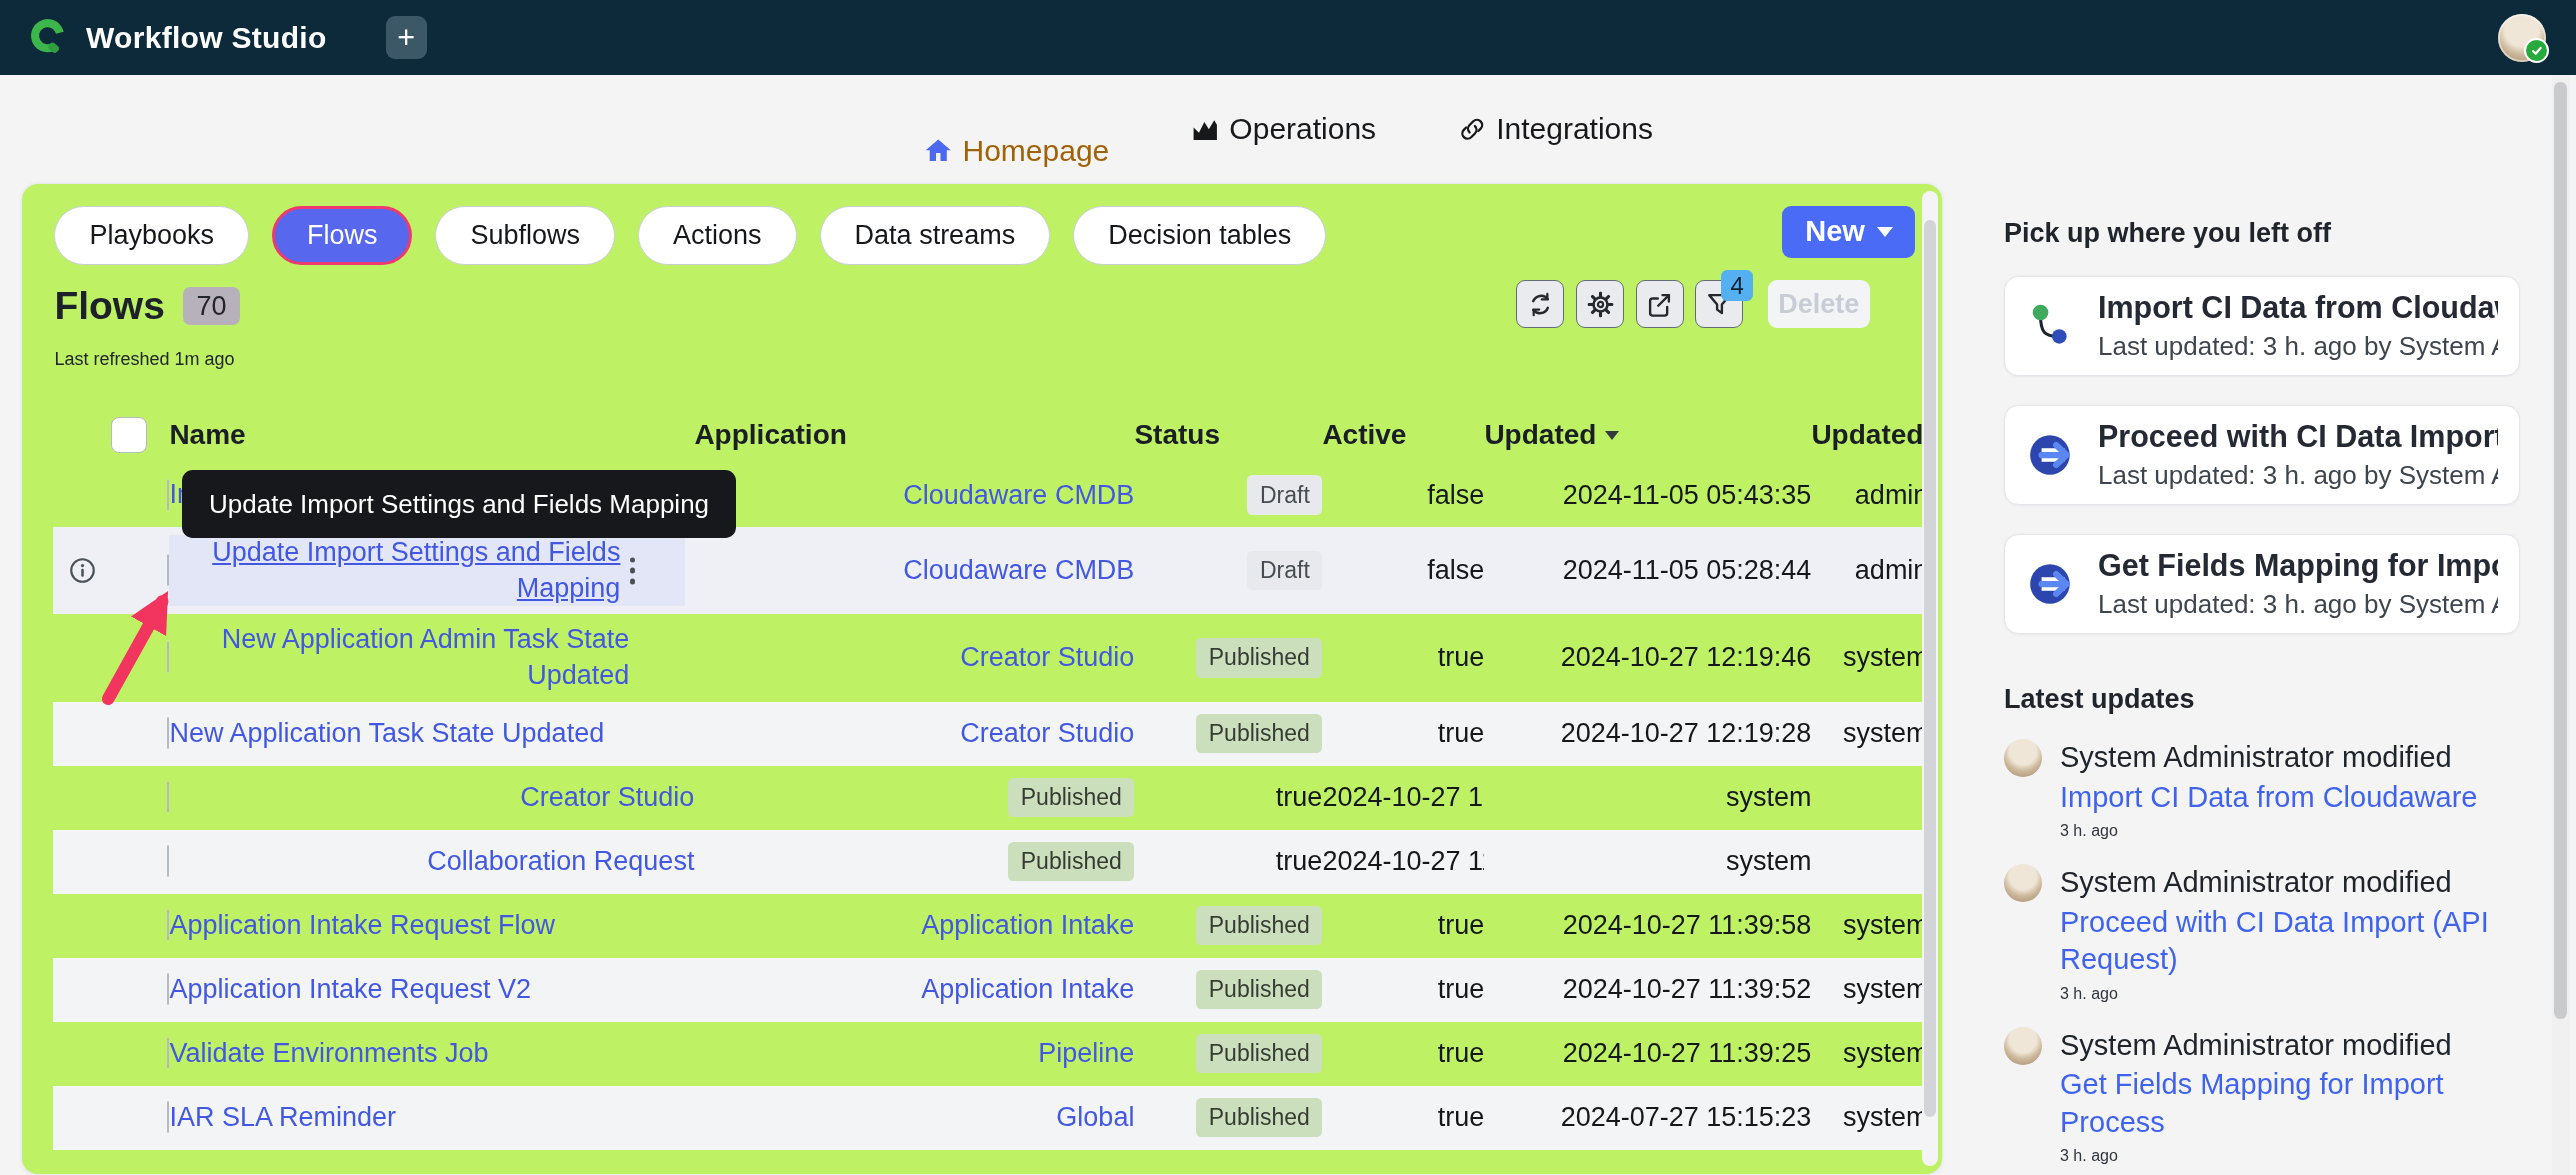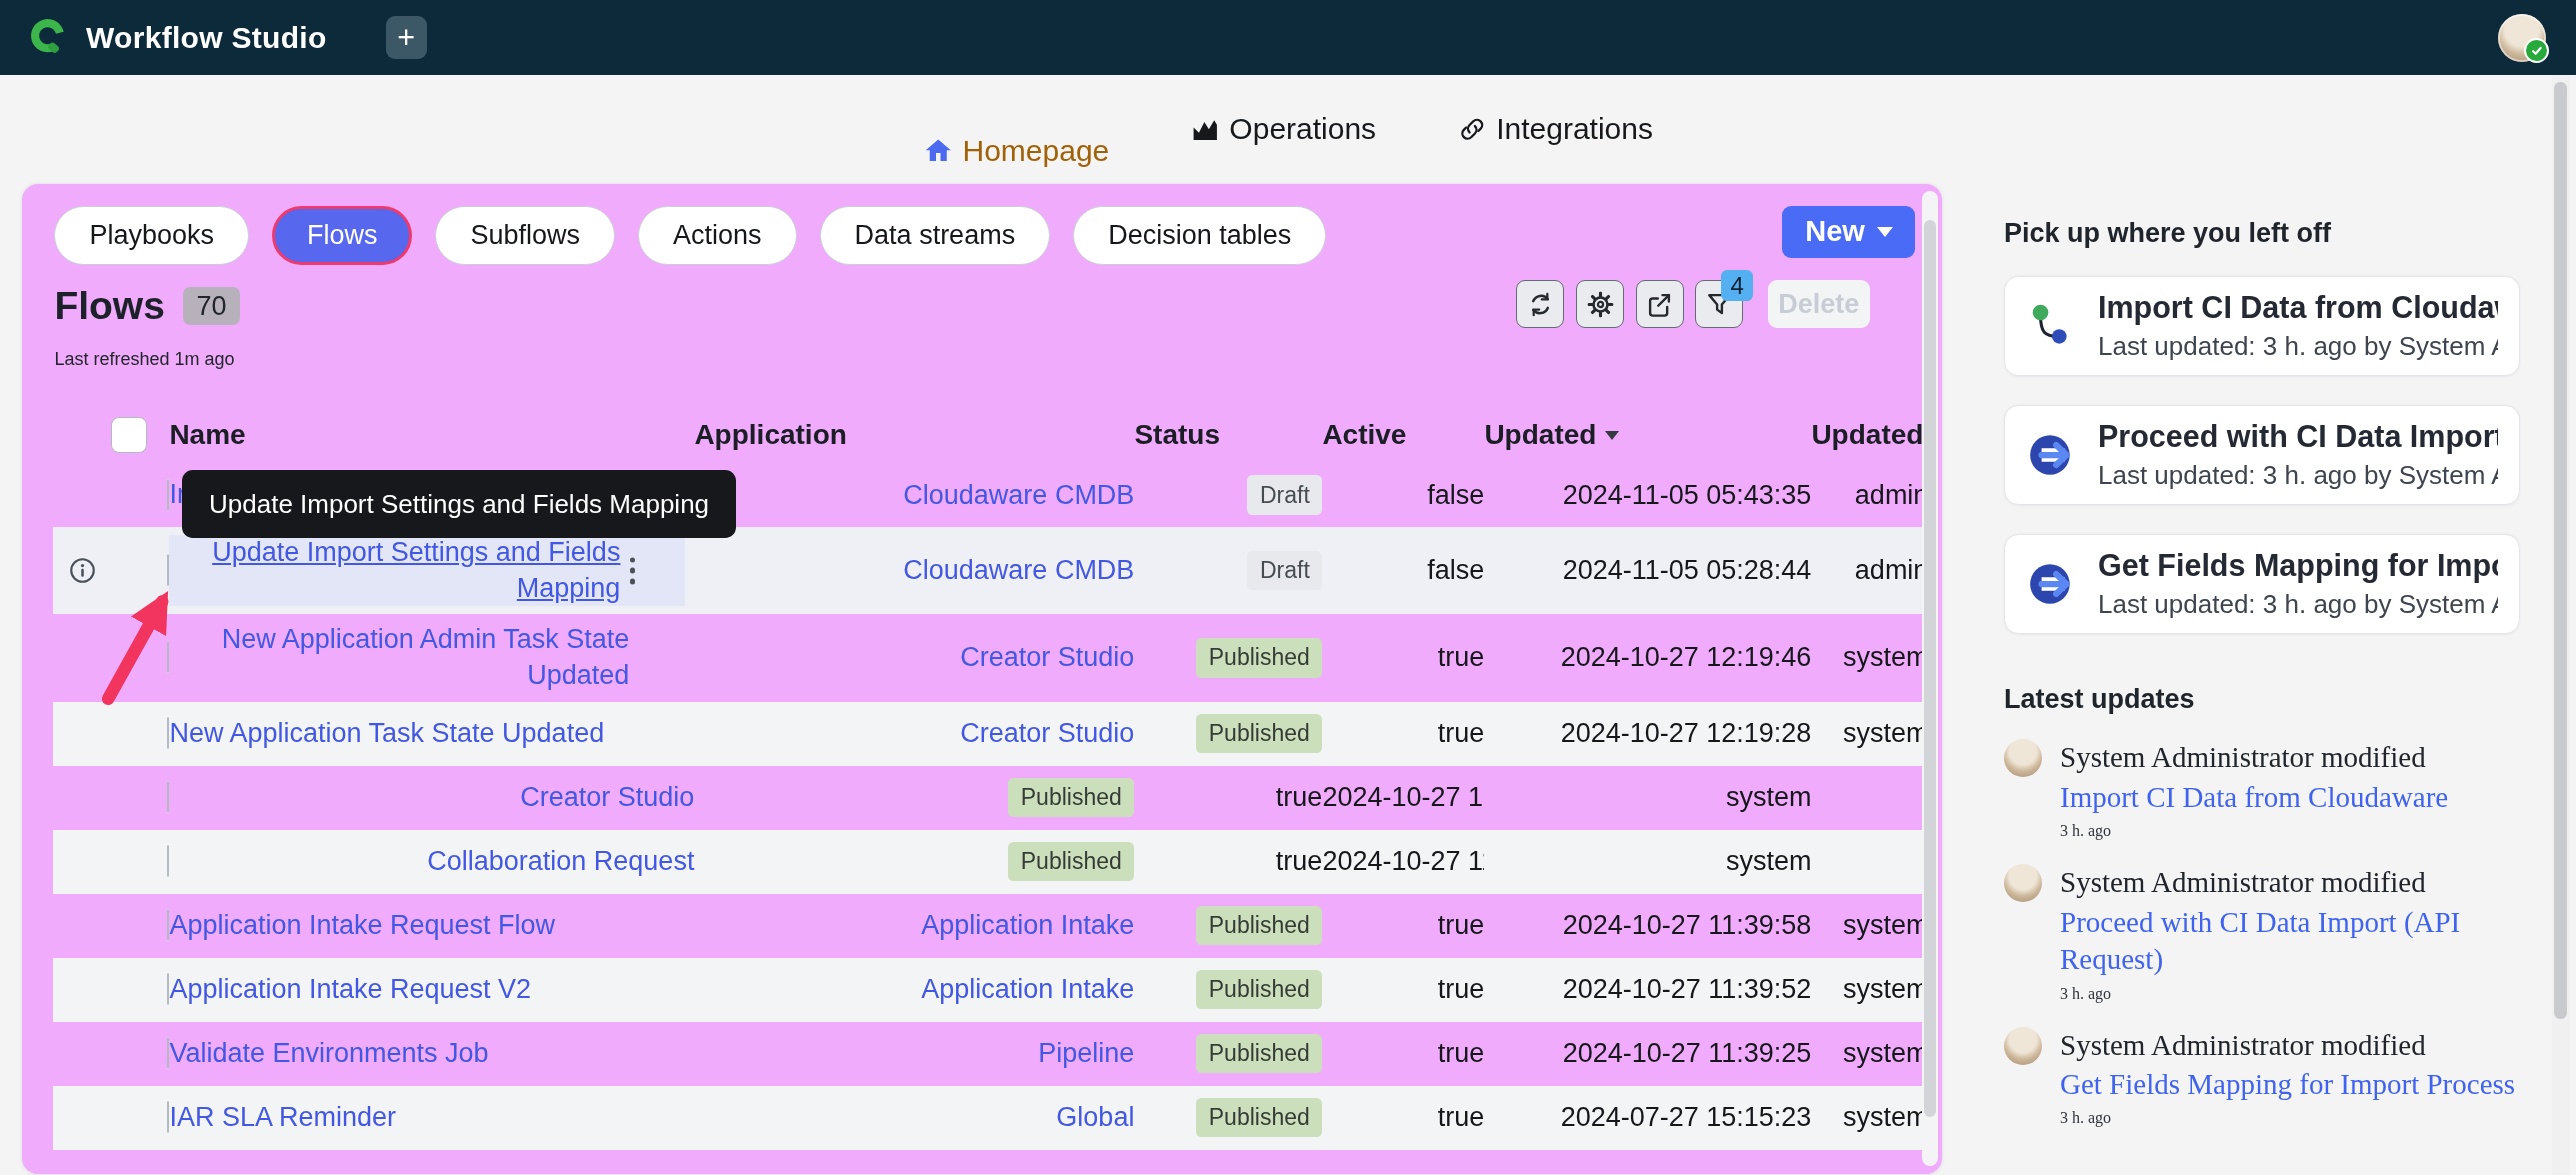--- a/index.html
+++ b/index.html
@@ -21,21 +21,21 @@
   .nav-avatar .presence{position:absolute;right:-3.6px;bottom:-1.8px;width:21.5px;height:21.5px;border-radius:50%;
     background:#27a93c;border:2.7px solid #ffffff;display:flex;align-items:center;justify-content:center;}
   
   .tabs{position:absolute;left:0;top:84px;width:100%;height:90px;display:flex;
     justify-content:center;align-items:center;gap:77px;}
   .tab{display:flex;align-items:center;gap:9px;font-size:30px;color:#17181a;cursor:pointer;position:relative;padding:5.4px 1.8px;}
   .tab svg{display:block;}
   .tab.active{color:#a16207;margin-top:44px;}
   .tab.active::after{content:"";position:absolute;left:-12.6px;right:-12.6px;bottom:-20px;height:4.5px;border-radius:2.7px;background:#4c6af0;}
   
-  .card{position:absolute;left:22.4px;top:184px;width:1920px;height:990px;background:#f0abfc;
+  .card{position:absolute;left:22.4px;top:184px;width:1920px;height:990px;background:#bef264;
     border-radius:16px;box-shadow:0 0.9px 4.5px rgba(20,25,40,.09);overflow:hidden;}
   .pills{position:absolute;left:32px;top:21.5px;display:flex;gap:23px;}
   .pill{height:59px;padding:0 34px;border:1.8px solid #c9ced6;border-radius:30.5px;background:#fff;
     font-size:27px;color:#15171a;display:flex;align-items:center;cursor:pointer;box-sizing:border-box;}
   .pill.active{background:#5767ee;color:#fff;border:3.6px solid #ee3a6e;padding:0 32px;}
   .btn-new{position:absolute;left:1760px;top:21.5px;width:133px;height:52px;background:#4a6bf5;border:none;
     border-radius:9px;color:#fff;font-size:29px;font-weight:700;display:flex;align-items:center;
     justify-content:center;gap:11.7px;cursor:pointer;}
   .btn-new .caret{width:0;height:0;border:8px solid transparent;border-top:10px solid #fff;margin-top:9px;}
   .list-head{position:absolute;left:32px;top:100px;display:flex;align-items:center;gap:18px;}
@@ -85,21 +85,21 @@
   .side-h{font-size:27px;font-weight:600;color:#20242b;margin:0;}
   .pickup-card{margin-top:29px;height:100px;background:#fff;border:1.8px solid #e3e5e9;border-radius:14.4px;
     box-shadow:0 0.9px 2.7px rgba(20,25,40,.05);display:flex;align-items:center;gap:21.5px;padding:0 21.5px;
     box-sizing:border-box;cursor:pointer;}
   .pickup-card:first-of-type{margin-top:27px;}
   .pc-icon{flex:0 0 50px;height:50px;}
   .pc-text{min-width:0;}
   .pc-title{font-size:30.5px;font-weight:700;color:#242933;white-space:nowrap;overflow:hidden;}
   .pc-sub{font-size:26px;color:#3e454e;margin-top:6.3px;white-space:nowrap;overflow:hidden;}
   .updates-h{margin-top:50px;}
-  .update{display:flex;gap:18px;margin-top:24px;font-family:Liberation Serif, serif;}
+  .update{display:flex;gap:18px;margin-top:24px;}
   .u-avatar{flex:0 0 38px;height:38px;border-radius:50%;
     background:radial-gradient(circle at 50% 32%,#efe6d8 0 42%,#cdb89b 62%,#a08668 100%);}
   .u-line1{font-size:29px;color:#20242b;line-height:1.25;}
   .u-link{font-size:29px;color:#3f63ee;line-height:1.3;margin-top:3.6px;cursor:pointer;}
   .u-time{font-size:16px;color:#30353c;margin-top:5.4px;}
 </style>
 </head>
 <body>
 
 <header class="navbar">

